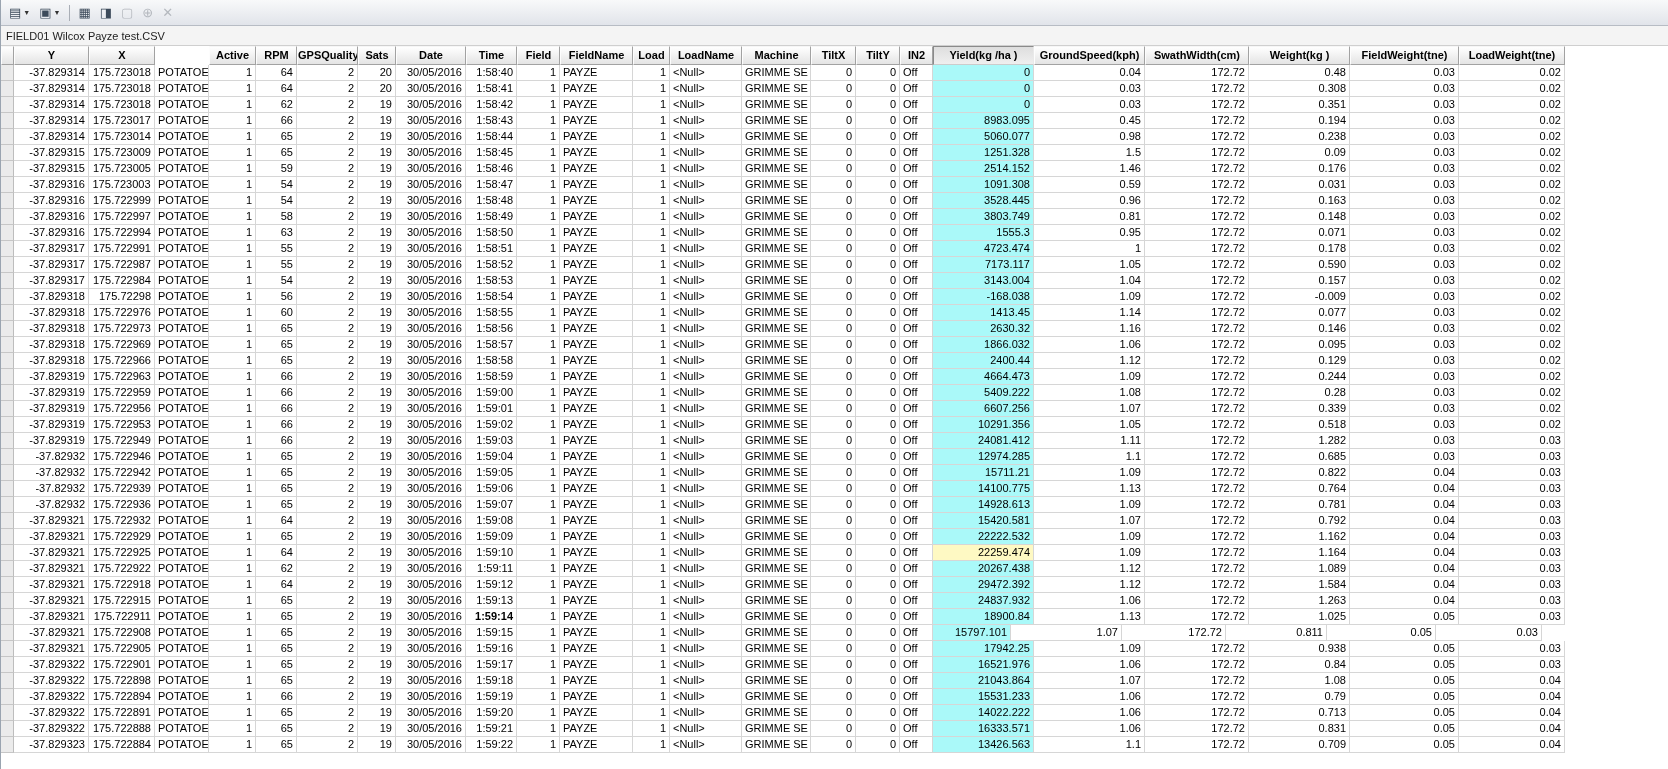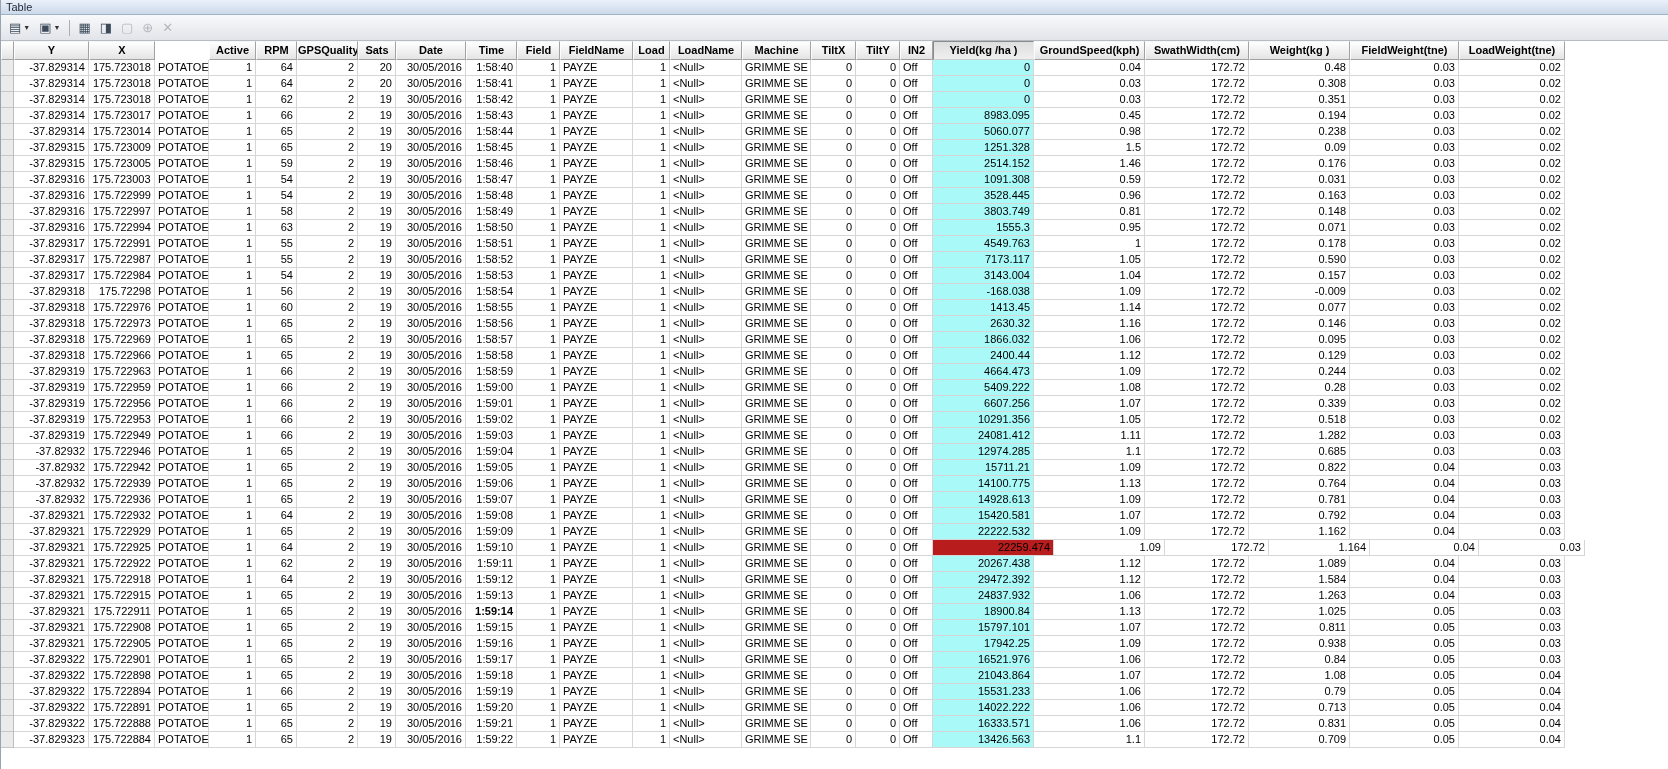--- a/index.html
+++ b/index.html
@@ -62,23 +62,20 @@
   .cell.left{text-align:left;}
   .cell.selcol{
     width:13px;padding:0;background:#ebebeb;
     border-right:1px solid #bdbdbd;border-bottom:1px solid #c6c6c6;
   }
 </style>
 </head>
 <body>
 
 <div class="window">
-  <div class="titlebar">
-    <span>Table</span>
-  </div>
   <div class="toolbar" id="toolbar">
       <span class="tb-btn">
         <span class="tb-icon">▤</span>
         <span class="tb-caret">▼</span>
       </span>
       <span class="tb-btn">
         <span class="tb-icon">▣</span>
         <span class="tb-caret">▼</span>
       </span>
       <span class="tb-sep"></span>
@@ -91,20 +88,23 @@
       <span class="tb-btn disabled">
         <span class="tb-icon">▢</span>
       </span>
       <span class="tb-btn disabled">
         <span class="tb-icon">⊕</span>
       </span>
       <span class="tb-btn disabled">
         <span class="tb-icon">✕</span>
       </span>
     </div>
+  <div class="table-title">
+    <span>FIELD01 Wilcox Payze test.CSV</span>
+  </div>
   <div class="grid">
     <div class="header-row" id="header-row">
         <div class="hcell selcol"></div>
         <div class="hcell" style="width: 75px;">Y</div>
         <div class="hcell" style="width: 66px;">X</div>
         <div class="hcell" style="width: 54px; margin-top: 28px;">Crop</div>
         <div class="hcell" style="width: 47px;">Active</div>
         <div class="hcell" style="width: 41px;">RPM</div>
         <div class="hcell" style="width: 61px;">GPSQuality</div>
         <div class="hcell" style="width: 38px;">Sats</div>
@@ -424,21 +424,21 @@
           <div class="cell right" style="width: 70px;">30/05/2016</div>
           <div class="cell right" style="width: 51px;">1:58:51</div>
           <div class="cell right" style="width: 43px;">1</div>
           <div class="cell left" style="width: 73px;">PAYZE</div>
           <div class="cell right" style="width: 37px;">1</div>
           <div class="cell left" style="width: 72px;">&lt;Null&gt;</div>
           <div class="cell left" style="width: 69px;">GRIMME SE</div>
           <div class="cell right" style="width: 45px;">0</div>
           <div class="cell right" style="width: 44px;">0</div>
           <div class="cell left" style="width: 33px;">Off</div>
-          <div class="cell right" style="width: 101px; background: rgb(170, 249, 249);">4549.763</div>
+          <div class="cell right" style="width: 101px; background: rgb(170, 249, 249);">4723.474</div>
           <div class="cell right" style="width: 111px;">1</div>
           <div class="cell right" style="width: 104px;">172.72</div>
           <div class="cell right" style="width: 101px;">0.178</div>
           <div class="cell right" style="width: 109px;">0.03</div>
           <div class="cell right" style="width: 106px;">0.02</div>
         </div>
         <div class="trow">
           <div class="cell selcol"></div>
           <div class="cell right" style="width: 75px;">-37.829317</div>
           <div class="cell right" style="width: 66px;">175.722987</div>
@@ -918,21 +918,21 @@
           <div class="cell right" style="width: 70px;">30/05/2016</div>
           <div class="cell right" style="width: 51px;">1:59:10</div>
           <div class="cell right" style="width: 43px;">1</div>
           <div class="cell left" style="width: 73px;">PAYZE</div>
           <div class="cell right" style="width: 37px;">1</div>
           <div class="cell left" style="width: 72px;">&lt;Null&gt;</div>
           <div class="cell left" style="width: 69px;">GRIMME SE</div>
           <div class="cell right" style="width: 45px;">0</div>
           <div class="cell right" style="width: 44px;">0</div>
           <div class="cell left" style="width: 33px;">Off</div>
-          <div class="cell right" style="width: 121px; background: #b91c1c;">22259.474</div>
+          <div class="cell right" style="width: 101px; background: #fef9c3;">22259.474</div>
           <div class="cell right" style="width: 111px;">1.09</div>
           <div class="cell right" style="width: 104px;">172.72</div>
           <div class="cell right" style="width: 101px;">1.164</div>
           <div class="cell right" style="width: 109px;">0.04</div>
           <div class="cell right" style="width: 106px;">0.03</div>
         </div>
         <div class="trow">
           <div class="cell selcol"></div>
           <div class="cell right" style="width: 75px;">-37.829321</div>
           <div class="cell right" style="width: 66px;">175.722922</div>
@@ -1048,21 +1048,21 @@
           <div class="cell right" style="width: 70px;">30/05/2016</div>
           <div class="cell right" style="width: 51px;">1:59:15</div>
           <div class="cell right" style="width: 43px;">1</div>
           <div class="cell left" style="width: 73px;">PAYZE</div>
           <div class="cell right" style="width: 37px;">1</div>
           <div class="cell left" style="width: 72px;">&lt;Null&gt;</div>
           <div class="cell left" style="width: 69px;">GRIMME SE</div>
           <div class="cell right" style="width: 45px;">0</div>
           <div class="cell right" style="width: 44px;">0</div>
           <div class="cell left" style="width: 33px;">Off</div>
-          <div class="cell right" style="width: 101px; background: rgb(170, 249, 249);">15797.101</div>
+          <div class="cell right" style="width: 78px; background: rgb(170, 249, 249);">15797.101</div>
           <div class="cell right" style="width: 111px;">1.07</div>
           <div class="cell right" style="width: 104px;">172.72</div>
           <div class="cell right" style="width: 101px;">0.811</div>
           <div class="cell right" style="width: 109px;">0.05</div>
           <div class="cell right" style="width: 106px;">0.03</div>
         </div>
         <div class="trow">
           <div class="cell selcol"></div>
           <div class="cell right" style="width: 75px;">-37.829321</div>
           <div class="cell right" style="width: 66px;">175.722905</div>

